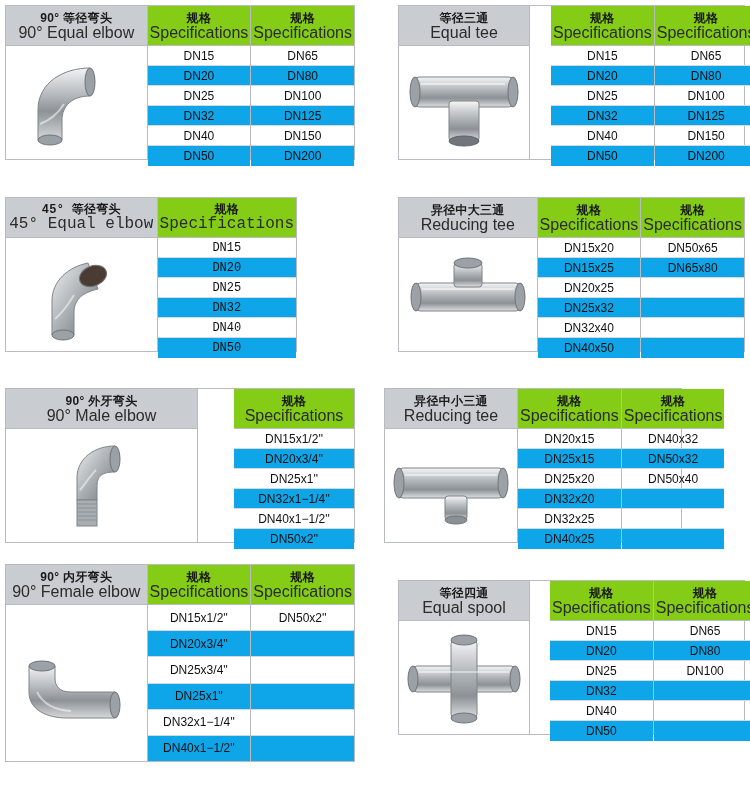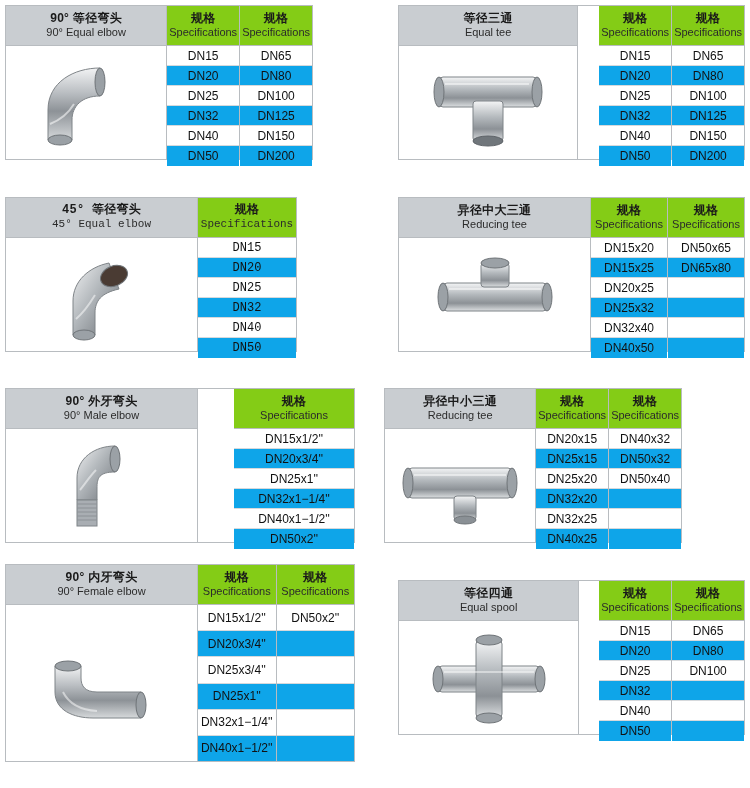--- a/index.html
+++ b/index.html
@@ -29,21 +29,21 @@
     border-right:1px solid #b8bcc0;
   }
   .titlebox{
     background:#c9cdd1;
     text-align:center;
     padding:5px 2px 6px 2px;
     box-sizing:border-box;
     border-bottom:1px solid #b8bcc0;
   }
   .t-cn{font-size:12px;font-weight:bold;color:#1a1a1a;line-height:15px;letter-spacing:.3px;}
-  .t-en{font-size:11px;color:#2b2b2b;line-height:13px;}
+  .t-en{font-size:16px;color:#2b2b2b;line-height:13px;}
   .picwrap{
     flex:1;
     display:flex;
     align-items:center;
     justify-content:center;
     background:#fff;
     overflow:hidden;
   }
   .picwrap svg{display:block;}
 
@@ -75,21 +75,21 @@
     min-height:20px;
   }
   .cell:last-child{border-bottom:none;}
   .cell.alt{background:#0ea5e9;}
 </style>
 </head>
 <body>
 
 <div class="sheet">
 
-  <div class="block" style="left:5px;top:5px;width:308px;height:155px;">
+  <div class="block" style="left:5px;top:5px;width:350px;height:155px;">
     <div class="imgcol">
       <div class="titlebox">
         <div class="t-cn">90°  等径弯头</div>
         <div class="t-en">90°  Equal elbow</div>
       </div>
       <div class="picwrap">
         <svg width="120" height="90" viewBox="0 0 120 90">
           <defs>
             <linearGradient id="g1" x1="0" y1="0" x2="0" y2="1">
               <stop offset="0%" stop-color="#f2f3f4"></stop>

